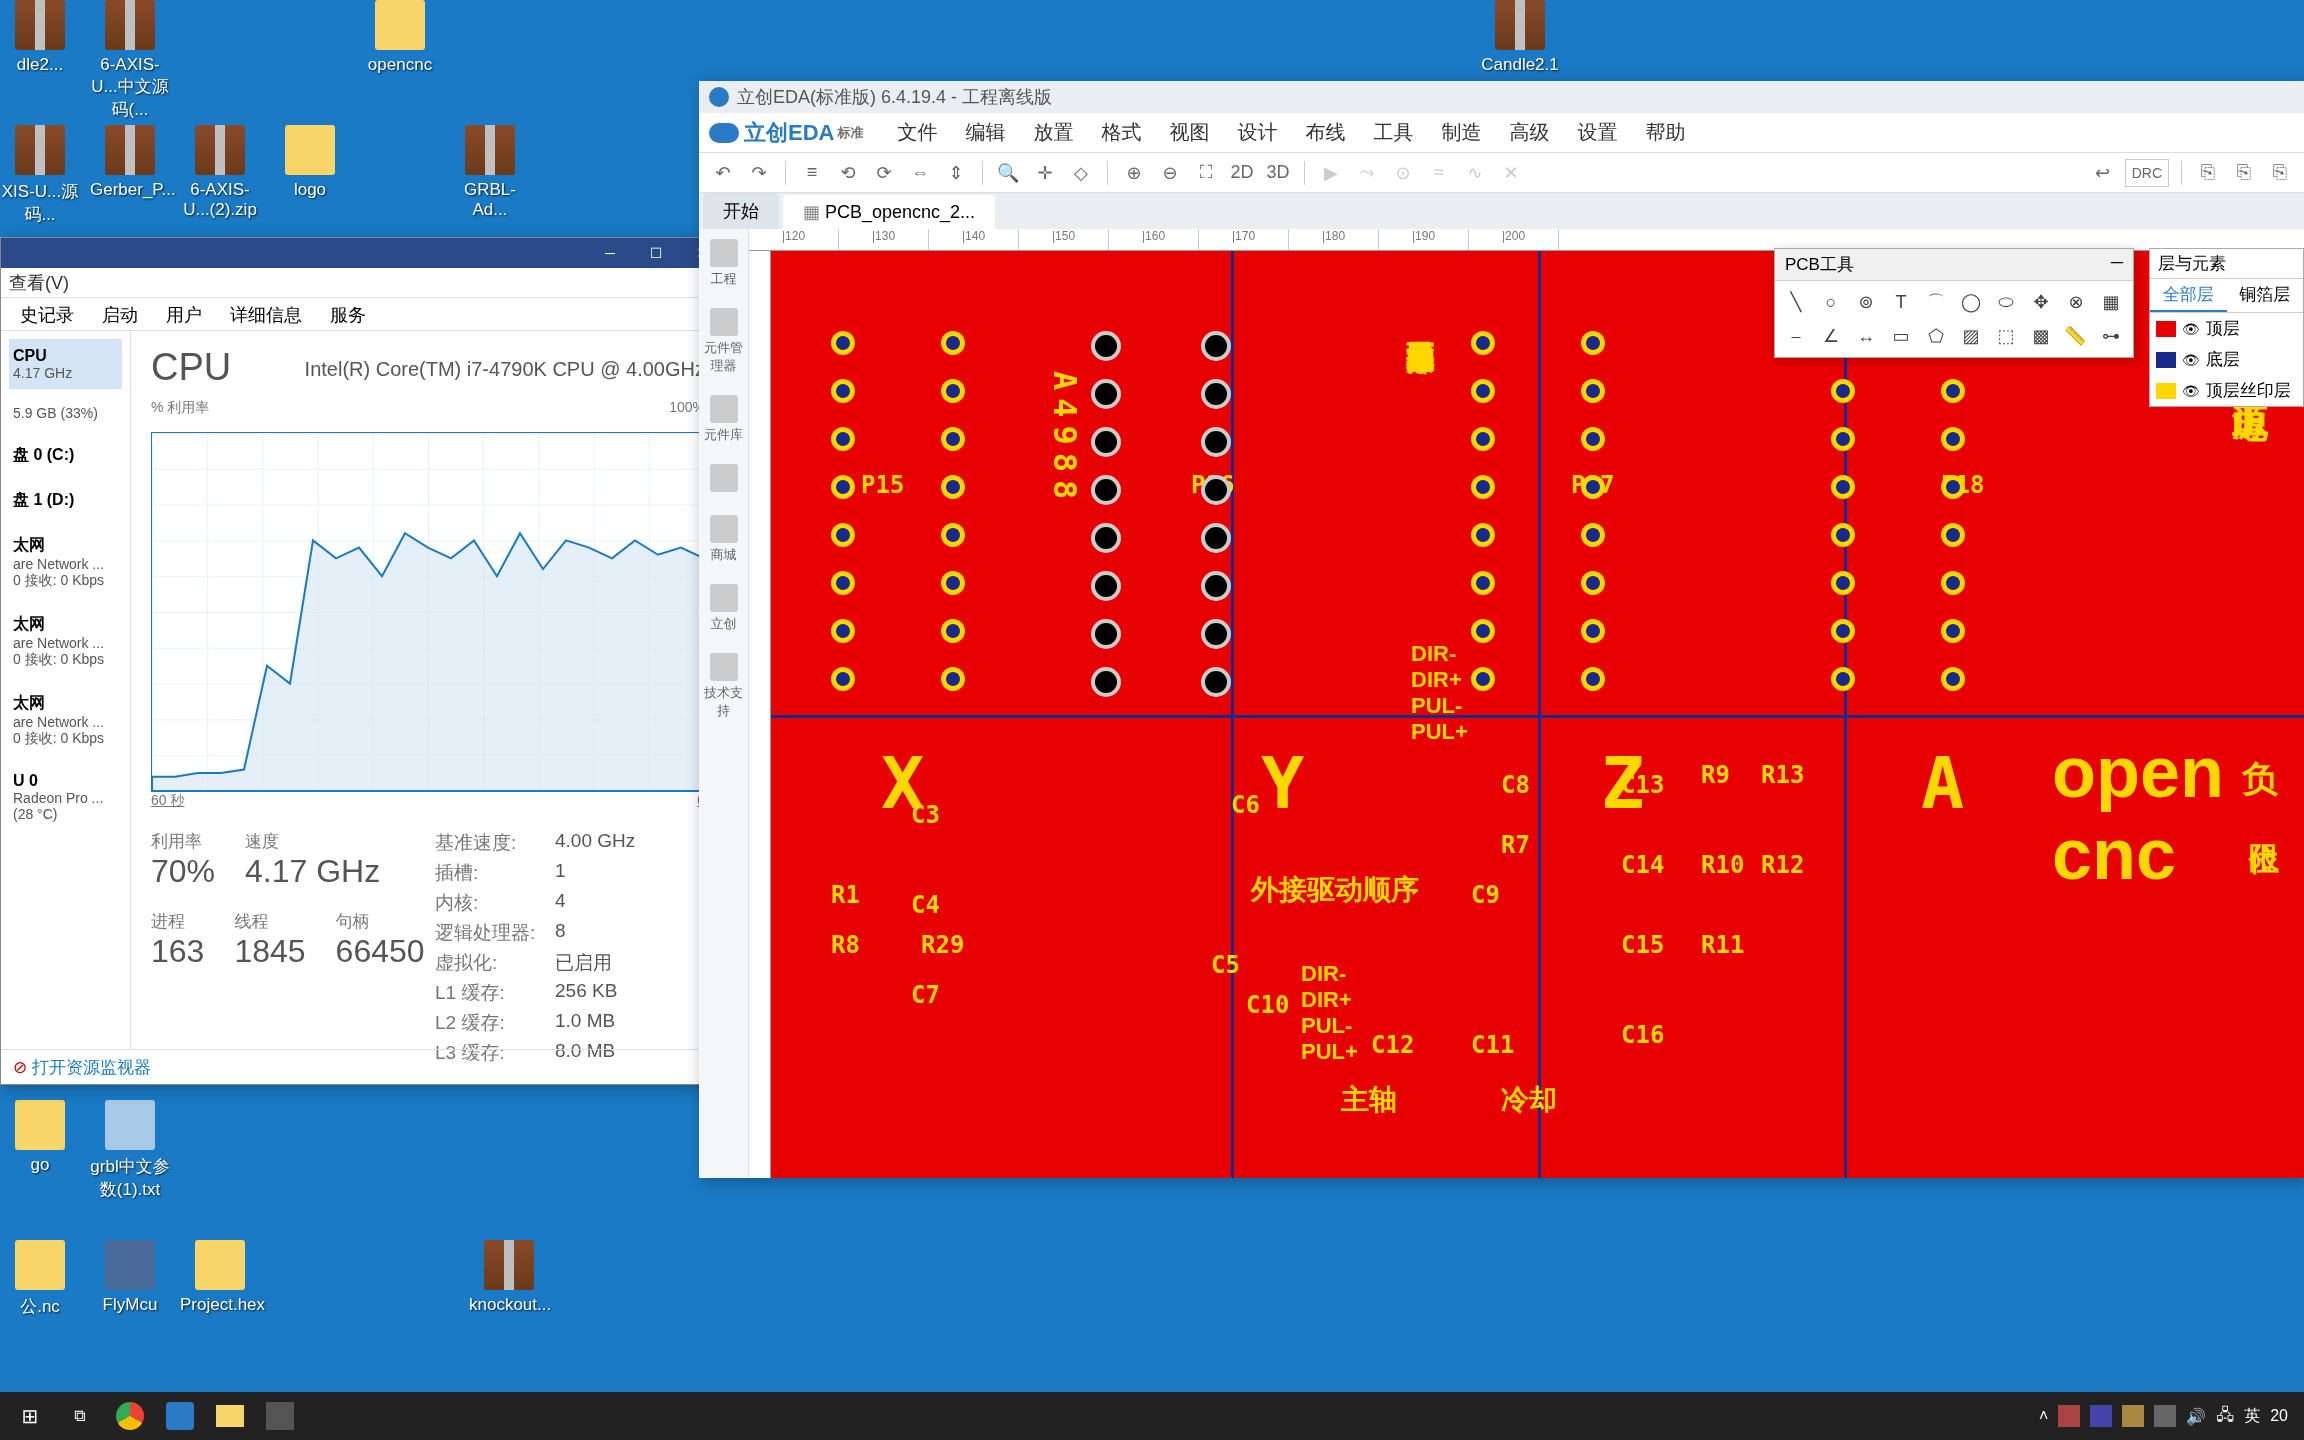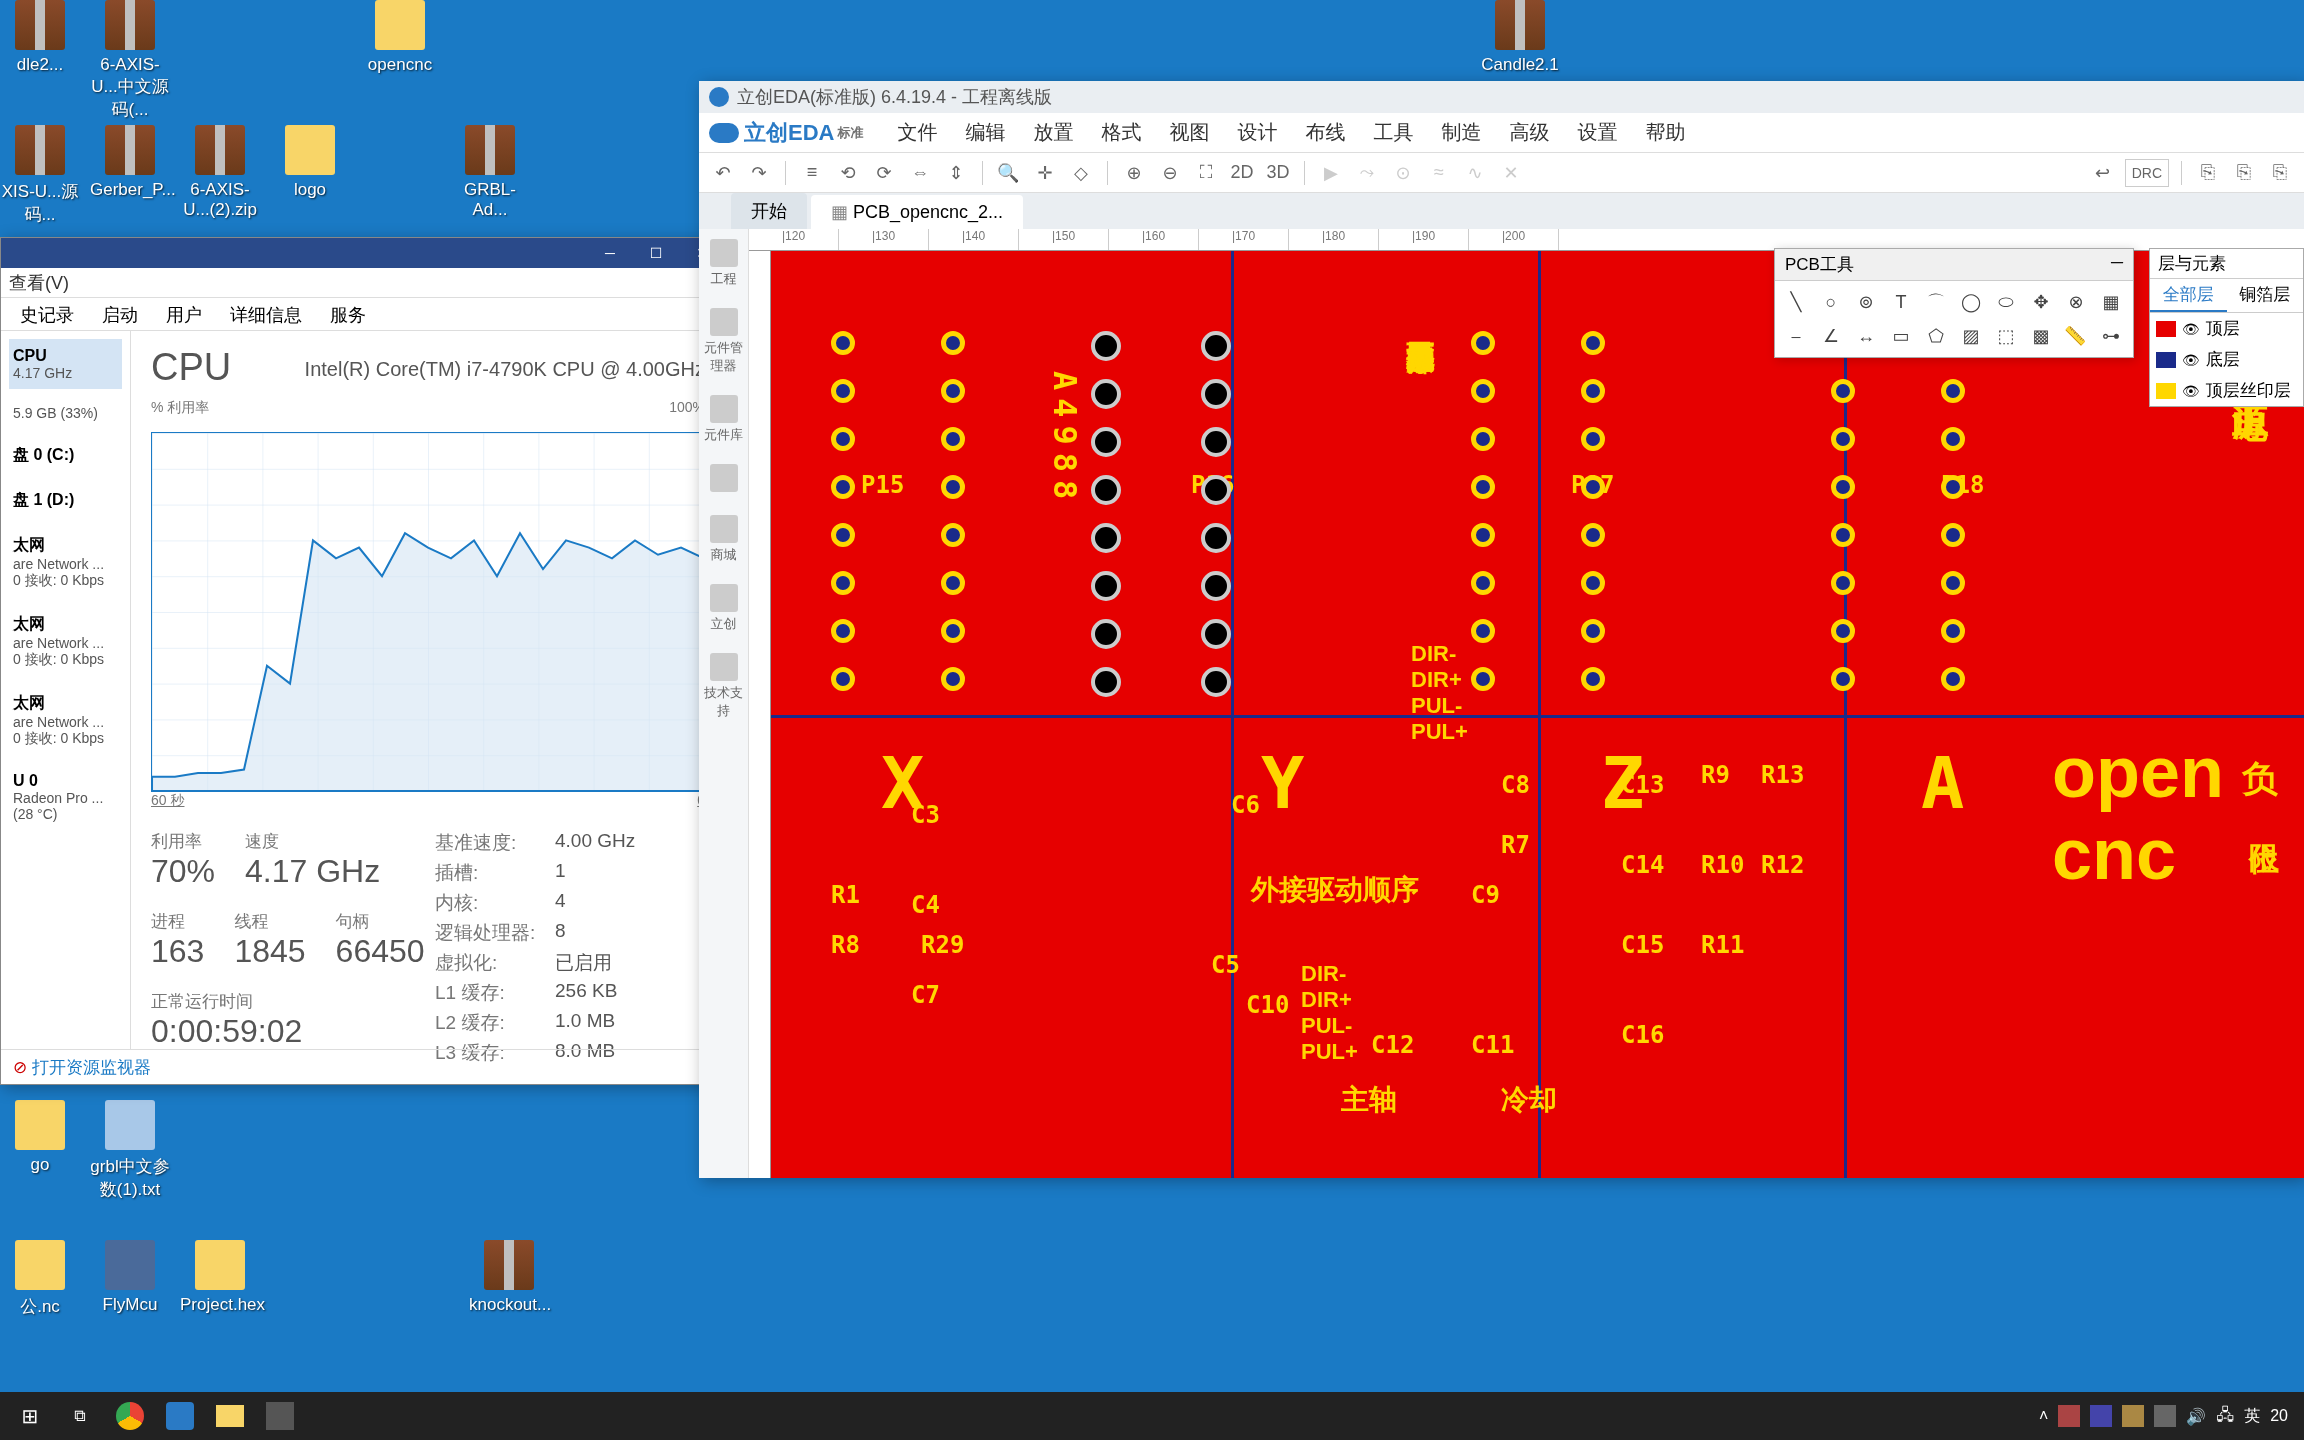--- a/index.html
+++ b/index.html
@@ -47,21 +47,21 @@
 .eda { position: absolute; left: 699px; top: 81px; width: 1605px; height: 1097px; background: white; box-shadow: 3px 3px 15px rgba(0,0,0,0.3); }
 .eda-titlebar { height: 32px; background: #eaeef2; display: flex; align-items: center; padding: 0 10px; font-size: 18px; color: #555; }
 .eda-titlebar .logo-icon { width: 20px; height: 20px; background: #2a7ac5; border-radius: 50%; margin-right: 8px; }
 .eda-menubar { height: 40px; background: white; display: flex; align-items: center; padding: 0 10px; font-size: 20px; color: #333; border-bottom: 1px solid #ddd; }
 .eda-logo { font-weight: bold; color: #2a7ac5; font-size: 22px; margin-right: 20px; display: flex; align-items: center; }
 .eda-logo .cloud { width: 30px; height: 20px; background: #2a7ac5; border-radius: 10px; margin-right: 5px; }
 .eda-menubar .menu-item { padding: 0 14px; }
 .eda-toolbar { height: 40px; background: white; display: flex; align-items: center; padding: 0 10px; border-bottom: 1px solid #ddd; gap: 8px; }
 .eda-toolbar .tb-btn { width: 28px; height: 28px; display: flex; align-items: center; justify-content: center; color: #666; font-size: 18px; }
 .eda-toolbar .tb-sep { width: 1px; height: 24px; background: #ccc; margin: 0 4px; }
-.eda-tabs { height: 36px; background: #eaeef2; display: flex; align-items: flex-end; padding-left: 32px; }
+.eda-tabs { height: 36px; background: #eaeef2; display: flex; align-items: flex-end; padding-left: 4px; }
 .eda-tabs .etab { padding: 6px 20px; background: #dde4ea; margin-right: 4px; font-size: 18px; border-top-left-radius: 4px; border-top-right-radius: 4px; }
 .eda-tabs .etab.active { background: white; }
 .eda-body { display: flex; height: calc(100% - 148px); }
 .eda-leftbar { width: 50px; background: #f4f6f8; border-right: 1px solid #ddd; display: flex; flex-direction: column; align-items: center; padding-top: 10px; gap: 20px; font-size: 13px; color: #666; text-align: center; }
 .eda-leftbar .lb-item { width: 40px; }
 .eda-leftbar .lb-icon { width: 28px; height: 28px; margin: 0 auto 3px; background: #ccc; border-radius: 3px; }
 .eda-canvas-wrap { flex: 1; position: relative; overflow: hidden; }
 .eda-ruler-h { height: 22px; background: white; border-bottom: 1px solid #999; font-size: 12px; display: flex; }
 .eda-ruler-h span { width: 90px; text-align: center; border-right: 1px solid #ccc; color: #777; }
 .eda-canvas { position: absolute; left: 22px; top: 22px; right: 0; bottom: 0; background: #000; }
@@ -257,24 +257,20 @@
               <div class="v">163</div>
             </div>
             <div class="stat-big-item">
               <div class="k">线程</div>
               <div class="v">1845</div>
             </div>
             <div class="stat-big-item">
               <div class="k">句柄</div>
               <div class="v">66450</div>
             </div>
-          </div>
-          <div class="stat-big-item">
-            <div class="k">正常运行时间</div>
-            <div class="v">0:00:59:02</div>
           </div>
         </div>
         <div class="cpu-stats-right">
           <div class="stat-row">
               <span class="k">基准速度:</span>
               <span>4.00 GHz</span>
             </div>
           <div class="stat-row">
               <span class="k">插槽:</span>
               <span>1</span>

